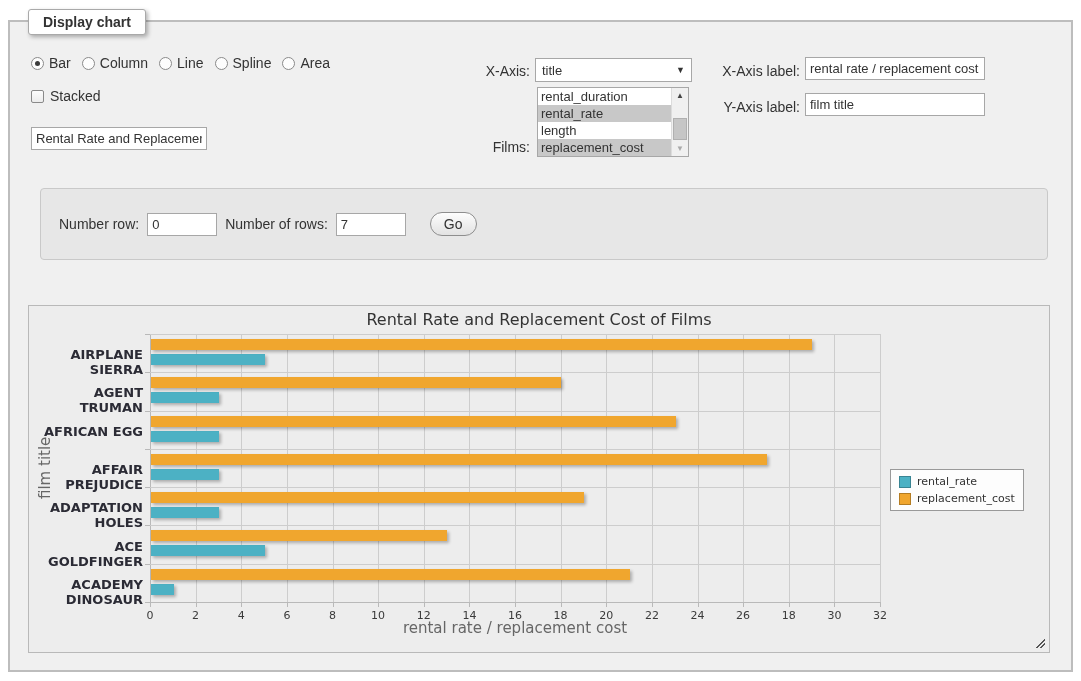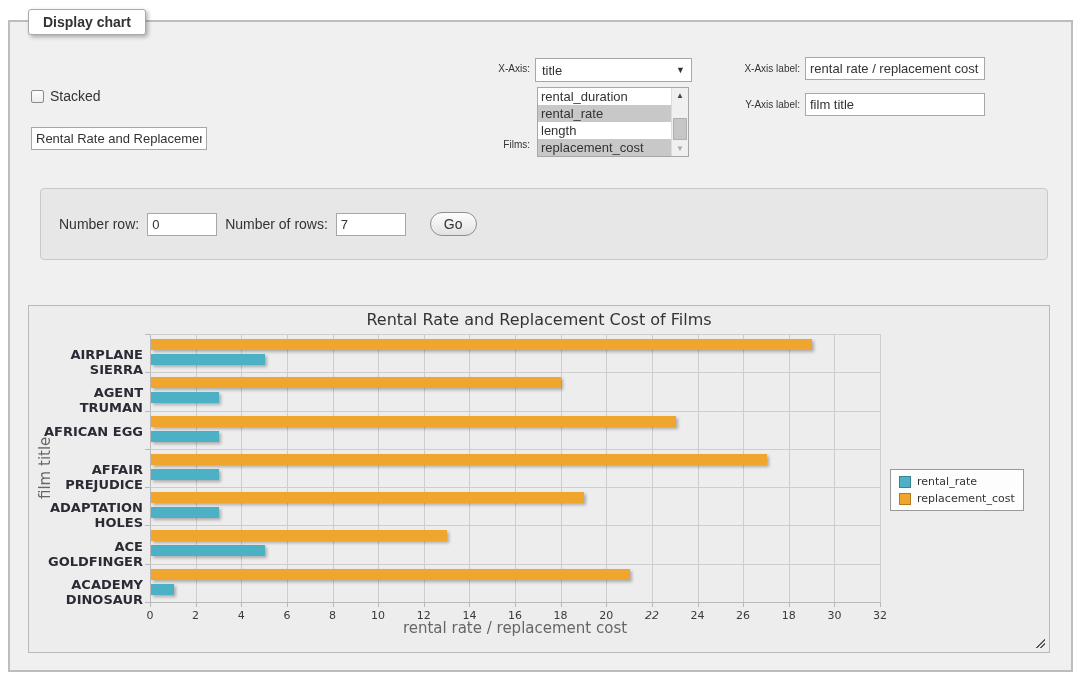--- a/index.html
+++ b/index.html
@@ -24,21 +24,21 @@
                           border-radius:50%; background:#3c3c3c; }
   .stacked-row { position:absolute; left:21px; top:66px; display:flex; align-items:center; gap:6px;
                  font-size:14px; }
   .checkbox { width:13px; height:13px; border:1px solid #8a8a8a; border-radius:2px;
               background:linear-gradient(#fdfdfd,#ececec); }
 
   input.txt { border:1px solid #a7a7a7; background:#fff; color:#333; font-size:13px;
               font-family:"Liberation Sans", sans-serif; padding:2px 4px; height:23px; }
   .title-input { position:absolute; left:21px; top:105px; width:176px; }
 
-  .lbl { position:absolute; font-size:10px; color:#333; text-align:right; }
+  .lbl { position:absolute; font-size:14px; color:#333; text-align:right; }
   .lbl-xaxis  { left:443px; top:41px;  width:77px; }
   .lbl-series { left:443px; top:117px; width:77px; }
   .lbl-xfield { left:700px; top:41px;  width:90px; }
   .lbl-yfield { left:700px; top:77px;  width:90px; }
 
   .select { position:absolute; left:525px; top:36px; width:157px; height:24px; background:#fff;
             border:1px solid #a7a7a7; font-size:13px; display:flex; align-items:center;
             padding:0 6px; justify-content:space-between; }
   .select .arrow { font-size:9px; color:#333; }
 
@@ -94,20 +94,42 @@
   .resize-handle { position:absolute; right:4px; bottom:4px; width:11px; height:11px;
                    clip-path:polygon(100% 0,100% 100%,0 100%);
                    background:repeating-linear-gradient(135deg,#555 0 1px,transparent 1px 3px); }
 </style>
 </head>
 <body>
 
 <div class="fieldset">
   <div class="fs-legend">Display chart</div>
 
+  <div class="radio-row" id="radioRow">
+      <div class="radio-item">
+        <div class="radio checked"></div>
+        <div>Bar</div>
+      </div>
+      <div class="radio-item">
+        <div class="radio"></div>
+        <div>Column</div>
+      </div>
+      <div class="radio-item">
+        <div class="radio"></div>
+        <div>Line</div>
+      </div>
+      <div class="radio-item">
+        <div class="radio"></div>
+        <div>Spline</div>
+      </div>
+      <div class="radio-item">
+        <div class="radio"></div>
+        <div>Area</div>
+      </div>
+    </div>
 
   <div class="stacked-row">
     <span class="checkbox"></span>
     <span>Stacked</span>
   </div>
 
   <input class="txt title-input" value="Rental Rate and Replacement Cost of Films" style="">
 
   <div class="lbl lbl-xaxis">X-Axis:</div>
   <div class="select">
@@ -187,21 +209,21 @@
       <div class="tickmark" style="left: 486px; top: 296px; width: 1px; height: 5px;"></div>
       <div class="x-tick-label" style="left: 466px; top: 303px;">16</div>
       <div class="grid-v" style="left: 531.6px; top: 28px; height: 268px;"></div>
       <div class="tickmark" style="left: 531.6px; top: 296px; width: 1px; height: 5px;"></div>
       <div class="x-tick-label" style="left: 511.6px; top: 303px;">18</div>
       <div class="grid-v" style="left: 577.3px; top: 28px; height: 268px;"></div>
       <div class="tickmark" style="left: 577.3px; top: 296px; width: 1px; height: 5px;"></div>
       <div class="x-tick-label" style="left: 557.3px; top: 303px;">20</div>
       <div class="grid-v" style="left: 622.9px; top: 28px; height: 268px;"></div>
       <div class="tickmark" style="left: 622.9px; top: 296px; width: 1px; height: 5px;"></div>
-      <div class="x-tick-label" style="left: 602.9px; top: 303px; font-style: italic;">22</div>
+      <div class="x-tick-label" style="left: 602.9px; top: 303px;">22</div>
       <div class="grid-v" style="left: 668.5px; top: 28px; height: 268px;"></div>
       <div class="tickmark" style="left: 668.5px; top: 296px; width: 1px; height: 5px;"></div>
       <div class="x-tick-label" style="left: 648.5px; top: 303px;">24</div>
       <div class="grid-v" style="left: 714.1px; top: 28px; height: 268px;"></div>
       <div class="tickmark" style="left: 714.1px; top: 296px; width: 1px; height: 5px;"></div>
       <div class="x-tick-label" style="left: 694.1px; top: 303px;">26</div>
       <div class="grid-v" style="left: 759.8px; top: 28px; height: 268px;"></div>
       <div class="tickmark" style="left: 759.8px; top: 296px; width: 1px; height: 5px;"></div>
       <div class="x-tick-label" style="left: 739.8px; top: 303px;">18</div>
       <div class="grid-v" style="left: 805.4px; top: 28px; height: 268px;"></div>

